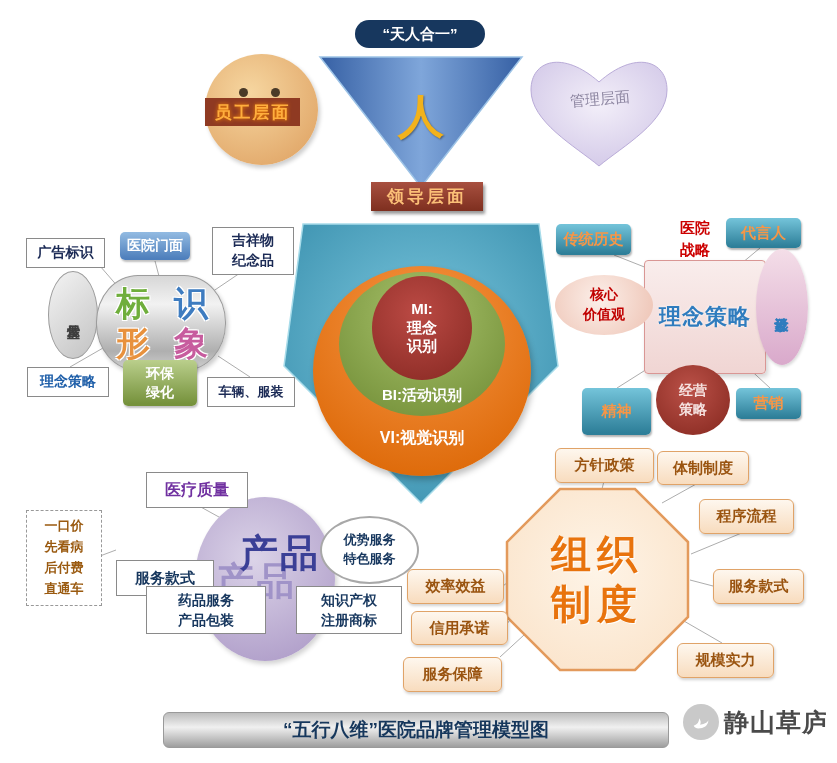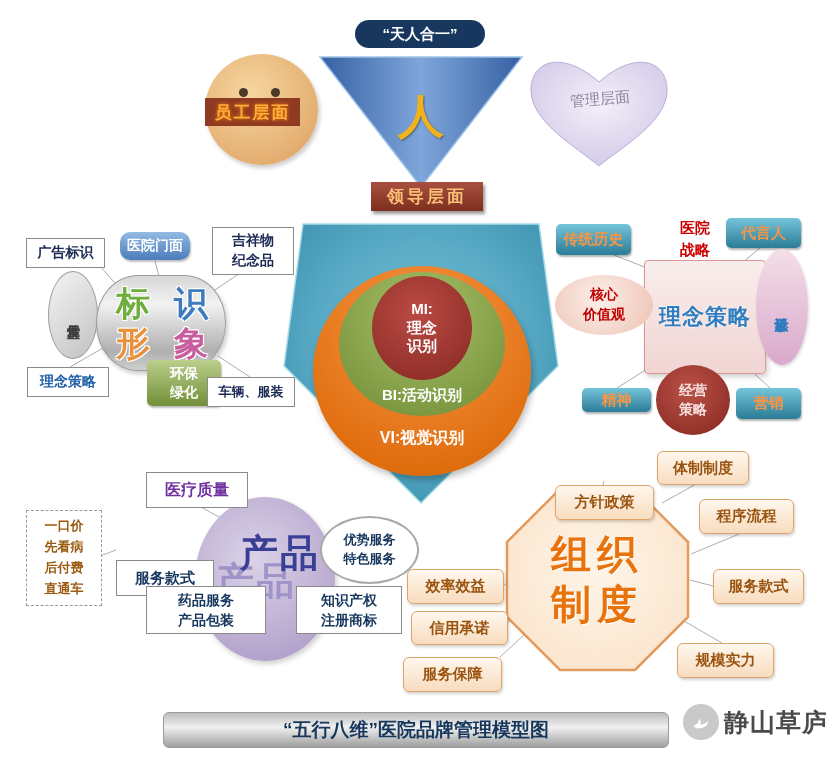--- a/index.html
+++ b/index.html
@@ -6,22 +6,22 @@
   html,body{margin:0;padding:0;background:#ffffff;}
   .canvas{position:relative;width:837px;height:763px;background:#fff;overflow:hidden;
           font-family:"Liberation Sans","DejaVu Sans",sans-serif;}
   .abs{position:absolute;}
   .flexc{display:flex;align-items:center;justify-content:center;text-align:center;}
   .preline{white-space:pre-line;}
   .bold{font-weight:bold;}
   .vert{writing-mode:vertical-rl;text-orientation:upright;}
   .box{background:#fff;border:1px solid #8a8a8a;}
   .dashed{border-style:dashed;}
-  .blue-tab{background:linear-gradient(180deg,#93BBE2 0%,#4E7FBC 95%);color:#fff;border-radius:10px;box-shadow:1px 2px 2px rgba(0,0,0,.25);font-family:Liberation Serif, serif;}
-  .green-tab{background:linear-gradient(180deg,#BACF8C 0%,#76923C 95%);color:#fff;border-radius:5px;box-shadow:1px 2px 2px rgba(0,0,0,.25);margin-left:24px;}
+  .blue-tab{background:linear-gradient(180deg,#93BBE2 0%,#4E7FBC 95%);color:#fff;border-radius:5px;box-shadow:1px 2px 2px rgba(0,0,0,.25);font-family:Liberation Serif, serif;}
+  .green-tab{background:linear-gradient(180deg,#BACF8C 0%,#76923C 95%);color:#fff;border-radius:5px;box-shadow:1px 2px 2px rgba(0,0,0,.25);}
   .teal-tab{background:linear-gradient(180deg,#74C4DA 0%,#2E7F99 95%);color:#F79646;border-radius:5px;box-shadow:1px 2px 2px rgba(0,0,0,.3);}
   .org-tab{background:linear-gradient(180deg,#FEF7EE 0%,#F8DCBE 100%);border:1px solid #E0A368;border-radius:6px;color:#9A5410;box-shadow:1px 2px 3px rgba(0,0,0,.18);}
   .char-grid{display:flex;flex-wrap:wrap;align-content:center;}
   .char-grid span{width:50%;font-size:34px;font-weight:bold;line-height:40px;text-align:center;
       text-shadow:1px 1px 0 #fff,-1px -1px 0 #fff,1px -1px 0 #fff,-1px 1px 0 #fff;}
   .ellipse{border-radius:50%;}
   .banner{background:#17375E;color:#fff;border-radius:15px;}
   .leader{background:linear-gradient(180deg,#A85040,#7E2F1F);color:#FBBF77;letter-spacing:3px;
       box-shadow:2px 3px 3px rgba(0,0,0,.4);}
   .concept-main{background:linear-gradient(180deg,#F9EDEC,#F0D5D3);border:1px solid #D99694;border-radius:4px;
@@ -138,21 +138,21 @@
 
   <div class="abs concept-main flexc bold" style="left:644px;top:260px;width:120px;height:112px;font-size:22px;color:#2F7CBE;letter-spacing:1px;text-shadow:0 0 3px #fff;">理念策略</div>
 
   <div class="abs ellipse flexc preline bold" style="left:555px;top:275px;width:98px;height:60px;background:radial-gradient(circle at 45% 40%, #FCEFE9, #EFC8BA 85%);font-size:14px;color:#C00000;line-height:1.4;">核心
 价值观</div>
 
   <div class="abs ellipse flexc" style="left:756px;top:249px;width:52px;height:116px;background:linear-gradient(180deg,#F4DEE8,#D9A9CB);box-shadow:1px 2px 3px rgba(0,0,0,.15);">
     <span class="vert bold" style="font-size:14px;color:#2F7CBE;">形象设计</span>
   </div>
 
-  <div class="abs teal-tab flexc bold" style="left:582px;top:388px;width:69px;height:24px;font-size:15px;">精神</div>
+  <div class="abs teal-tab flexc bold" style="left:582px;top:388px;width:69px;height:47px;font-size:15px;">精神</div>
   <div class="abs ellipse flexc preline bold" style="left:656px;top:365px;width:74px;height:70px;background:radial-gradient(circle at 45% 35%, #BB5148, #8C2D24 85%);font-size:14px;color:#F6E3E1;line-height:1.35;">经营
 策略</div>
   <div class="abs teal-tab flexc bold" style="left:736px;top:388px;width:65px;height:31px;font-size:15px;">营销</div>
 
   <div class="abs ellipse" style="left:195px;top:497px;width:140px;height:164px;background:radial-gradient(circle at 42% 38%, #DBD3E8, #B2A1CB 80%);box-shadow:2px 3px 5px rgba(0,0,0,.18);"></div>
   <div class="abs bold" style="left:216px;top:556px;font-size:38px;color:#A093C8;letter-spacing:2px;">产品</div>
   <div class="abs bold" style="left:240px;top:528px;font-size:38px;color:#3A3F96;letter-spacing:2px;">产品</div>
 
   <div class="abs box flexc bold" style="left:146px;top:472px;width:100px;height:34px;font-size:16px;color:#7030A0;">医疗质量</div>
   <div class="abs box flexc bold" style="left:116px;top:560px;width:96px;height:34px;font-size:15px;color:#17375E;">服务款式</div>
@@ -163,21 +163,21 @@
   <div class="abs ellipse flexc preline bold" style="left:320px;top:516px;width:95px;height:64px;background:#fff;border:2px solid #A8A8A8;font-size:13px;color:#17375E;line-height:1.45;">优势服务
 特色服务</div>
   <div class="abs box flexc preline bold" style="left:146px;top:586px;width:118px;height:46px;font-size:14px;color:#17375E;line-height:1.45;">药品服务
 产品包装</div>
   <div class="abs box flexc preline bold" style="left:296px;top:586px;width:104px;height:46px;font-size:14px;color:#17375E;line-height:1.45;">知识产权
 注册商标</div>
 
   <div class="abs flexc preline bold" style="left:520px;top:526px;width:154px;height:106px;font-size:40px;color:#E8730D;letter-spacing:6px;line-height:1.25;text-shadow:1px 1px 0 #fff;">组织
 制度</div>
 
-  <div class="abs org-tab flexc bold" style="left:555px;top:448px;width:97px;height:33px;font-size:15px;margin-top:37px;">方针政策</div>
+  <div class="abs org-tab flexc bold" style="left:555px;top:448px;width:97px;height:33px;font-size:15px;">方针政策</div>
   <div class="abs org-tab flexc bold" style="left:657px;top:451px;width:90px;height:32px;font-size:15px;">体制制度</div>
   <div class="abs org-tab flexc bold" style="left:699px;top:499px;width:93px;height:33px;font-size:15px;">程序流程</div>
   <div class="abs org-tab flexc bold" style="left:713px;top:569px;width:89px;height:33px;font-size:15px;">服务款式</div>
   <div class="abs org-tab flexc bold" style="left:677px;top:643px;width:95px;height:33px;font-size:15px;">规模实力</div>
   <div class="abs org-tab flexc bold" style="left:407px;top:569px;width:95px;height:33px;font-size:15px;">效率效益</div>
   <div class="abs org-tab flexc bold" style="left:411px;top:611px;width:95px;height:32px;font-size:15px;">信用承诺</div>
   <div class="abs org-tab flexc bold" style="left:403px;top:657px;width:97px;height:33px;font-size:15px;">服务保障</div>
 
   <div class="abs footer-bar flexc bold" style="left:163px;top:712px;width:504px;height:34px;font-size:19px;">“五行八维”医院品牌管理模型图</div>
 

